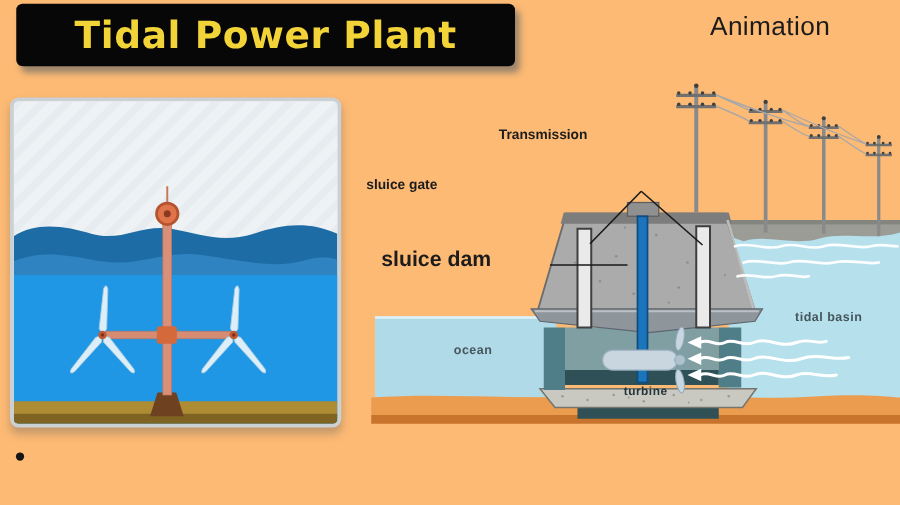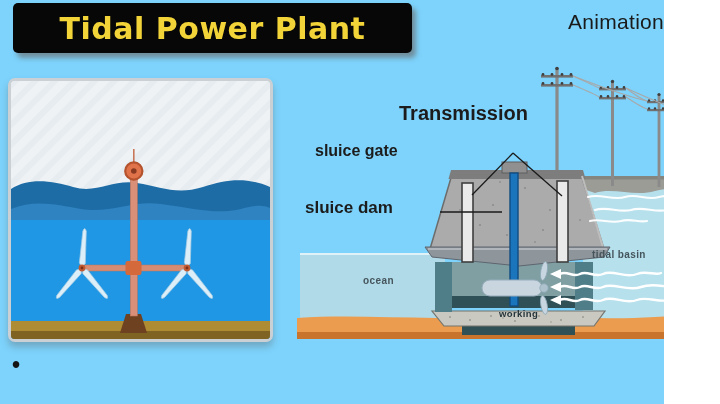--- a/index.html
+++ b/index.html
@@ -1,42 +1,42 @@
 <!DOCTYPE html>
 <html><head>
 <meta charset="utf-8">
 <style>
   html,body{margin:0;padding:0;background:#ffffff;}
-  .canvas{position:relative;width:664px;height:404px;background:#7dd3fc;overflow:hidden;
+  .canvas{position:relative;width:720px;height:404px;background:#fdba74;overflow:hidden;
           font-family:"Liberation Sans",sans-serif;}
   
   .title-bar{position:absolute;left:13px;top:3px;width:399px;height:50px;background:#070707;
              border-radius:5px;display:flex;align-items:center;justify-content:center;
              box-shadow:4px 5px 5px rgba(105,105,105,.65);}
   .title-bar span{font-family:"DejaVu Sans",sans-serif;font-weight:bold;font-size:30px;
                   color:#F2D438;letter-spacing:.5px;white-space:nowrap;}
   
   .animation-label{position:absolute;left:568px;top:10px;font-size:21px;font-weight:normal;
                    color:#1a1a1a;letter-spacing:.3px;}
   
   .left-panel{position:absolute;left:8px;top:78px;width:259px;height:258px;border:3px solid #cbd0d4;
               border-radius:7px;overflow:hidden;background:#eef2f5;
               box-shadow:0 5px 7px rgba(90,90,90,.35);}
   .left-panel svg{display:block;}
   
   .right-panel{position:absolute;left:295px;top:60px;width:425px;height:285px;}
   .right-panel svg{display:block;}
   .lbl{position:absolute;white-space:nowrap;color:#1c1c1c;}
-  .lbl-big{font-size:20px;font-weight:bold;}
+  .lbl-big{font-size:11px;font-weight:bold;}
   .lbl-small{font-size:10px;font-weight:bold;color:#46555c;letter-spacing:.4px;}
   .lbl-transmission{left:399px;top:102px;}
-  .lbl-sluice{left:315px;top:142px;font-size:16px;}
+  .lbl-sluice{left:293px;top:142px;font-size:11px;}
   .lbl-barrage{left:305px;top:198px;font-size:17px;}
   .lbl-ocean{left:363px;top:275px;text-align:center;}
-  .lbl-basin{left:592px;top:249px;}
+  .lbl-basin{left:636px;top:249px;}
   .lbl-turbine{left:499px;top:308px;font-size:9.5px;color:#26353a;}
   
   .footer{position:absolute;left:12px;top:352px;width:700px;display:flex;gap:9px;
           font-size:23px;font-weight:bold;color:#141414;letter-spacing:-.2px;}
 </style>
 </head>
 <body>
 
 <div class="canvas">
 
@@ -264,19 +264,19 @@
         <line x1="145" y1="152" x2="207" y2="152"></line>
       </g>
     </svg>
   </div>
 
   <div class="lbl lbl-big lbl-transmission">Transmission</div>
   <div class="lbl lbl-big lbl-sluice">sluice gate</div>
   <div class="lbl lbl-big lbl-barrage">sluice dam</div>
   <div class="lbl lbl-small lbl-ocean">ocean</div>
   <div class="lbl lbl-small lbl-basin">tidal basin</div>
-  <div class="lbl lbl-small lbl-turbine">working</div>
+  <div class="lbl lbl-small lbl-turbine">turbine</div>
 
   <div class="footer">
     <span>•</span>
   </div>
 
 </div>
 
 </body></html>

